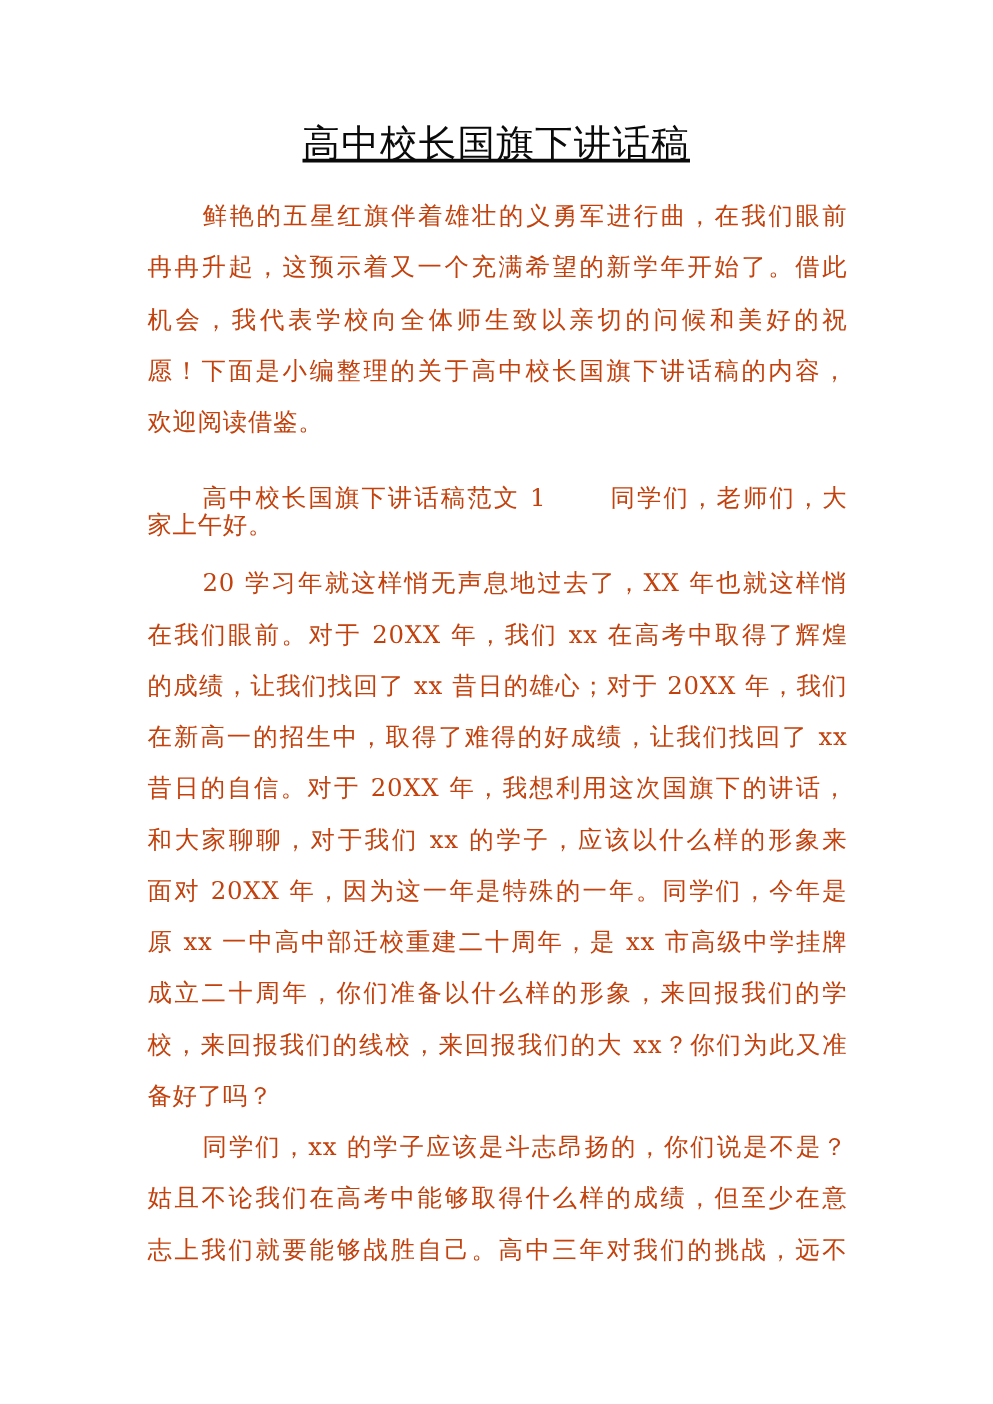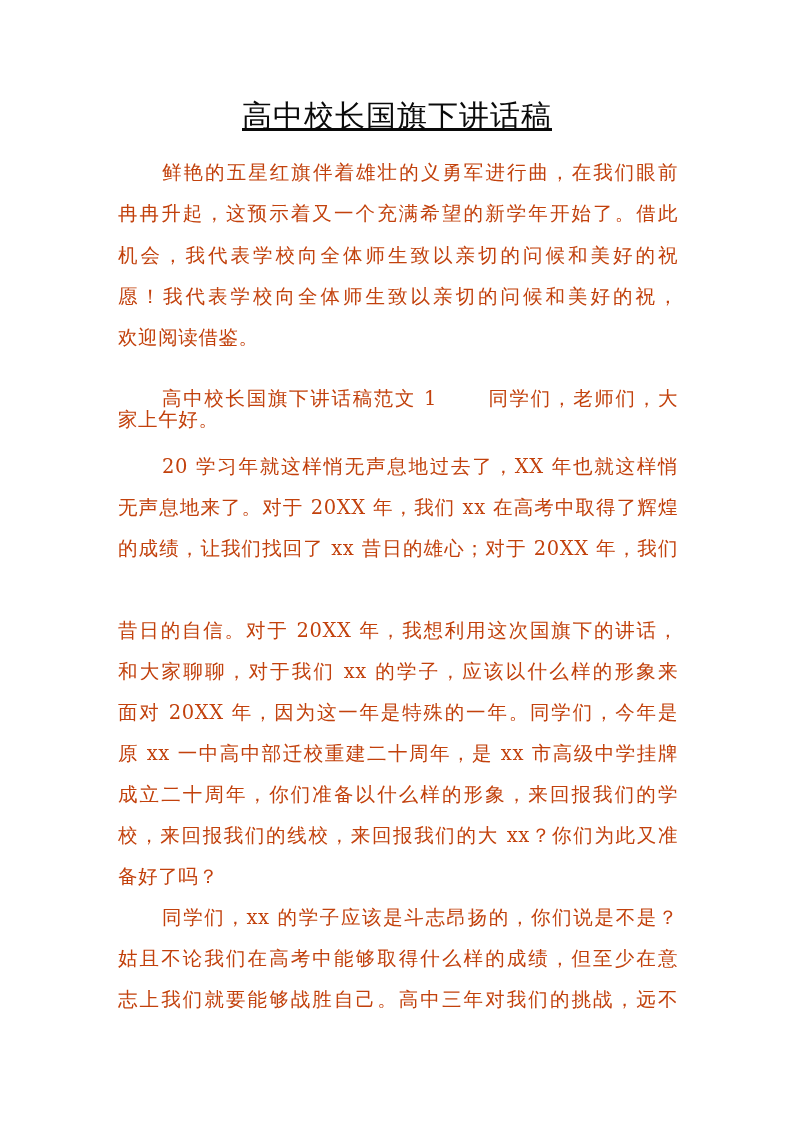--- a/index.html
+++ b/index.html
@@ -52,29 +52,30 @@
   </style>
 </head>
 <body>
 
 <div class="page">
   <div class="title">高中校长国旗下讲话稿</div>
 
   <div class="line indent justify" style="top:158px">鲜艳的五星红旗伴着雄壮的义勇军进行曲，在我们眼前</div>
   <div class="line justify" style="top:199px">冉冉升起，这预示着又一个充满希望的新学年开始了。借此</div>
   <div class="line justify" style="top:241px">机会，我代表学校向全体师生致以亲切的问候和美好的祝</div>
-  <div class="line justify" style="top:282px">愿！我代表学校向全体师生致以亲切的问候和美好的祝，</div>
+  <div class="line justify" style="top:282px">愿！下面是小编整理的关于高中校长国旗下讲话稿的内容，</div>
   <div class="line" style="top:323px">欢迎阅读借鉴。</div>
 
   <div class="line indent justify" style="top:384px">高中校长国旗下讲话稿范文 1　　 同学们，老师们，大</div>
   <div class="line" style="top:405px">家上午好。</div>
 
   <div class="line indent justify" style="top:452px">20 学习年就这样悄无声息地过去了，XX 年也就这样悄</div>
-  <div class="line justify" style="top:493px">无声息地来了。对于 20XX 年，我们 xx 在高考中取得了辉煌</div>
+  <div class="line justify" style="top:493px">在我们眼前。对于 20XX 年，我们 xx 在高考中取得了辉煌</div>
   <div class="line justify" style="top:534px">的成绩，让我们找回了 xx 昔日的雄心；对于 20XX 年，我们</div>
+  <div class="line justify" style="top:575px">在新高一的招生中，取得了难得的好成绩，让我们找回了 xx</div>
   <div class="line justify" style="top:616px">昔日的自信。对于 20XX 年，我想利用这次国旗下的讲话，</div>
   <div class="line justify" style="top:657px">和大家聊聊，对于我们 xx 的学子，应该以什么样的形象来</div>
   <div class="line justify" style="top:698px">面对 20XX 年，因为这一年是特殊的一年。同学们，今年是</div>
   <div class="line justify" style="top:739px">原 xx 一中高中部迁校重建二十周年，是 xx 市高级中学挂牌</div>
   <div class="line justify" style="top:780px">成立二十周年，你们准备以什么样的形象，来回报我们的学</div>
   <div class="line justify" style="top:821px">校，来回报我们的线校，来回报我们的大 xx？你们为此又准</div>
   <div class="line" style="top:862px">备好了吗？</div>
 
   <div class="line indent justify" style="top:903px">同学们，xx 的学子应该是斗志昂扬的，你们说是不是？</div>
   <div class="line justify" style="top:944px">姑且不论我们在高考中能够取得什么样的成绩，但至少在意</div>

